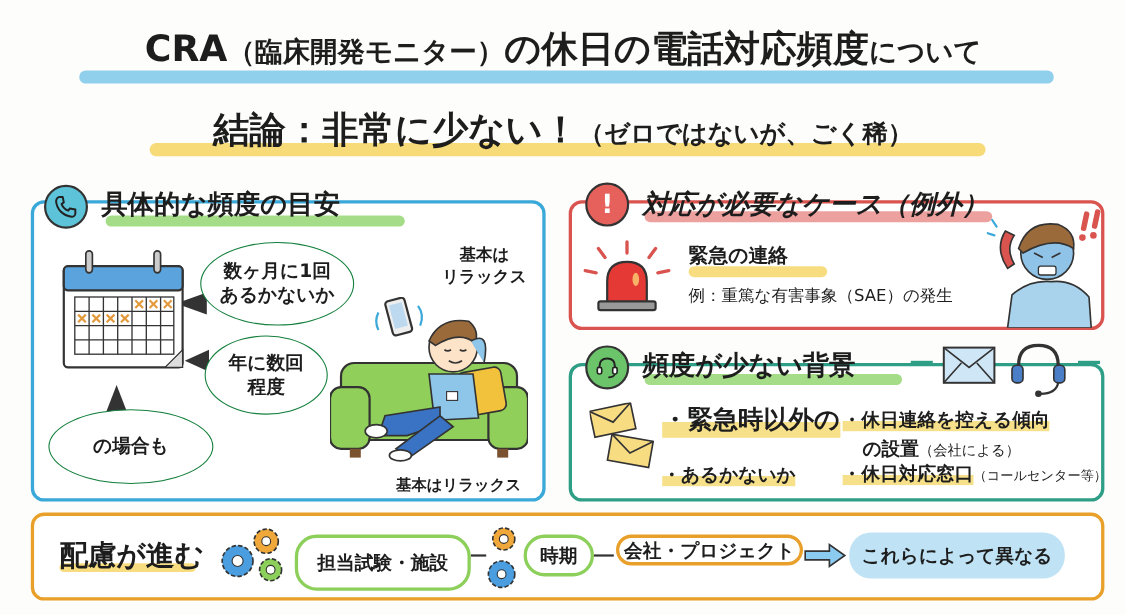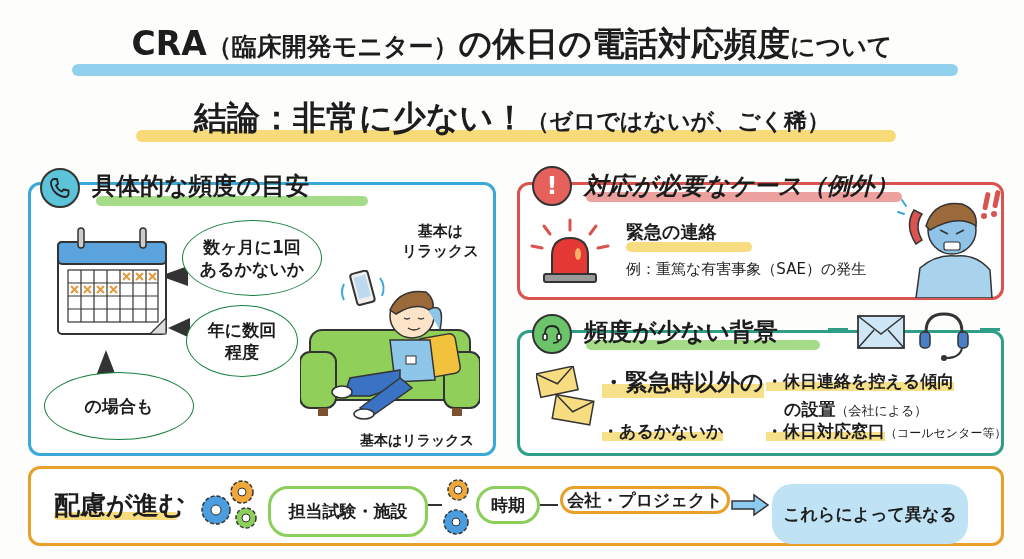--- a/index.html
+++ b/index.html
@@ -283,13 +283,13 @@
     <circle cx="18" cy="14" r="4" fill="#fff" stroke="#333"></circle>
   <circle cx="16" cy="46" r="12" fill="#4a9ee0" stroke="#333" stroke-width="1.5" stroke-dasharray="4 2"></circle>
     <circle cx="16" cy="46" r="4" fill="#fff" stroke="#333"></circle>
 </svg>
 <div class="abs pill" style="left:476px;top:486px;width:64px;height:38px;border-color:#8ccf5a;">時期</div>
 <div class="abs" style="left:540px;top:504px;width:18px;height:2px;background:#333;"></div>
 <div class="abs pill" style="left:560px;top:486px;width:170px;height:28px;border-color:#e8a02a;">会社・プロジェクト</div>
 <svg class="abs" style="left:730px;top:493px;z-index:3;" width="40" height="24" viewBox="0 0 40 24">
   <path d="M2 8 L24 8 L24 2 L38 12 L24 22 L24 16 L2 16Z" fill="#8ccbf0" stroke="#333" stroke-width="1.5"></path>
 </svg>
-<div class="abs pill" style="left:772px;top:484px;width:196px;height:60px;border:none;background:#bfe3f5;">これらによって異なる</div>
+<div class="abs pill" style="left:772px;top:484px;width:196px;height:42px;border:none;background:#bfe3f5;">これらによって異なる</div>
 
 </body></html>

